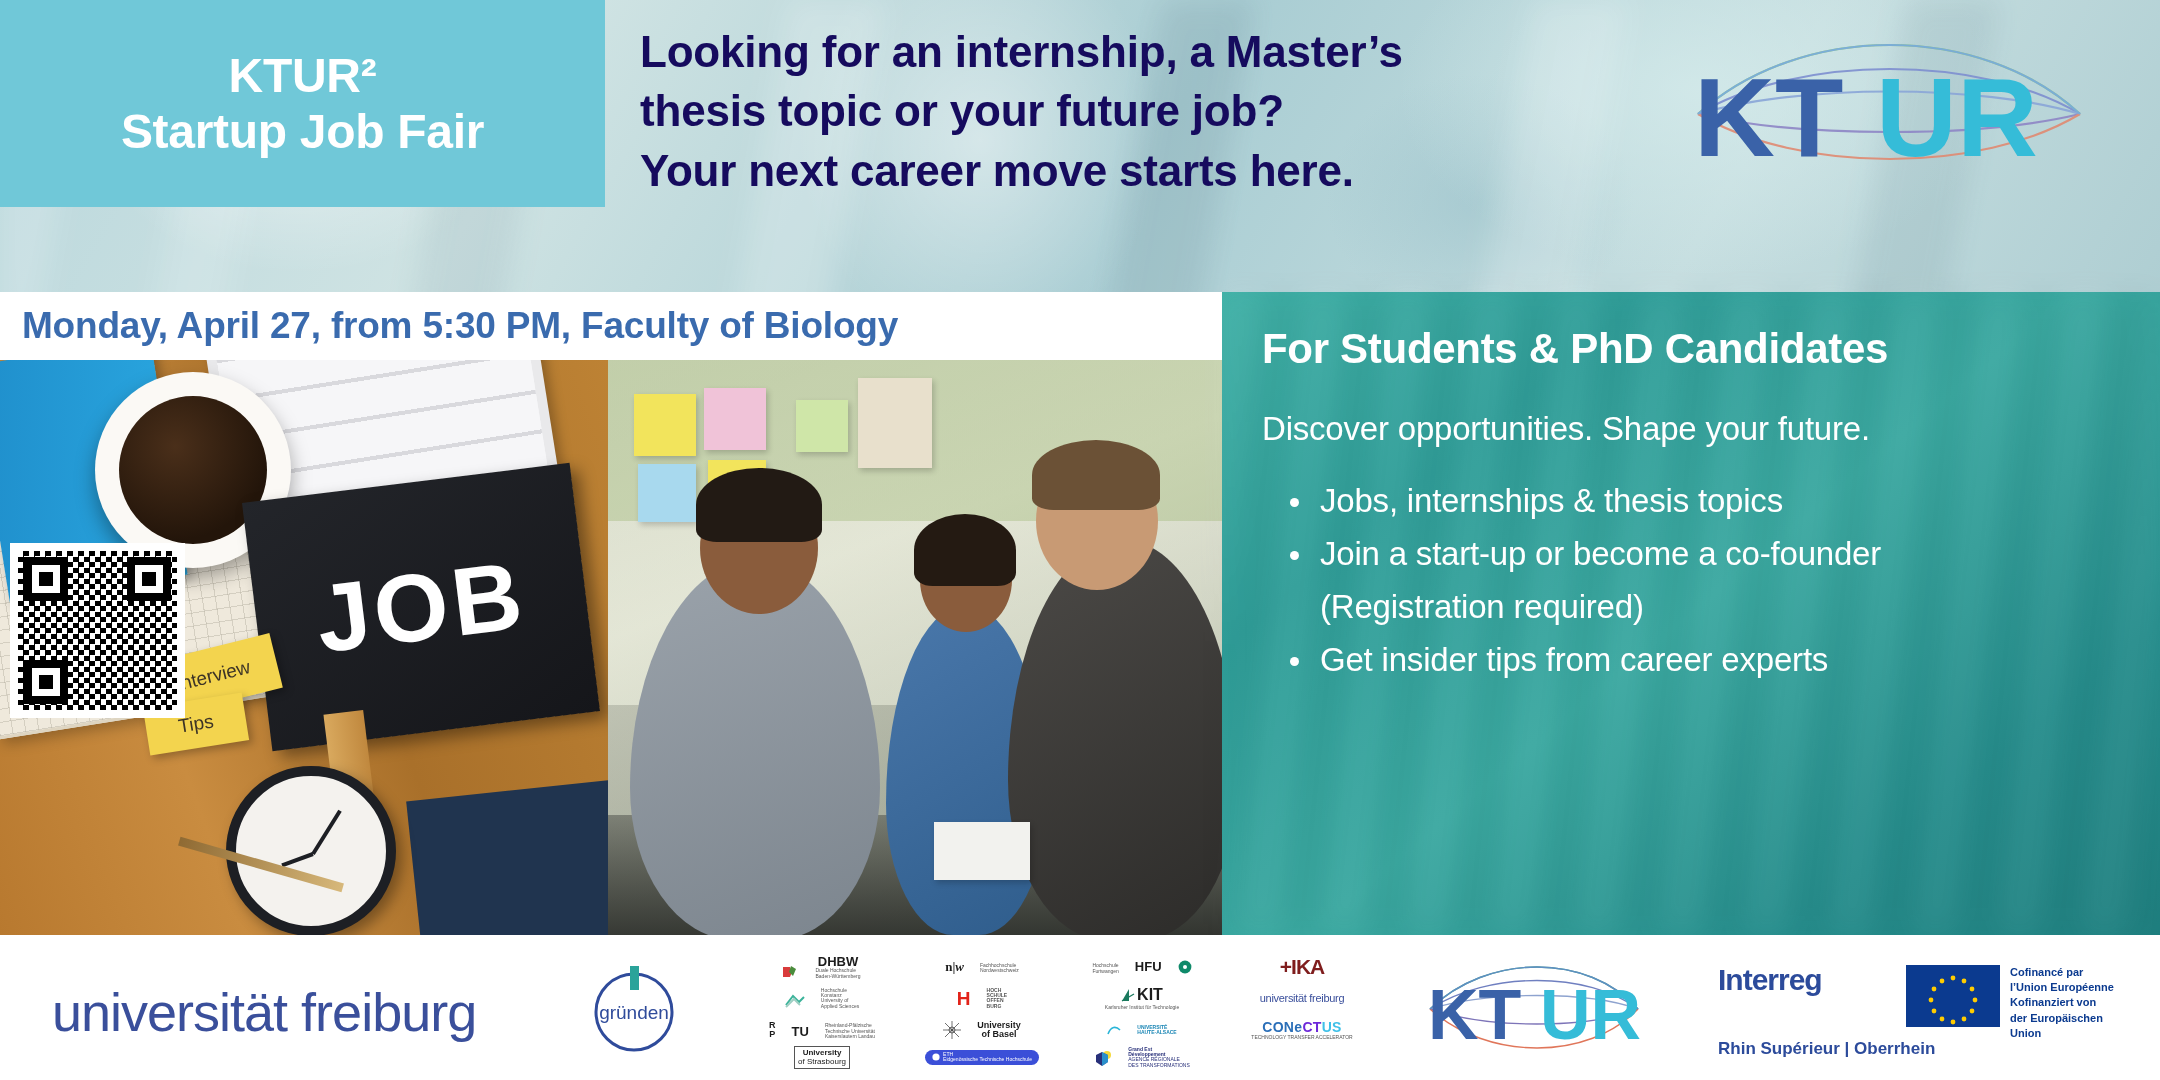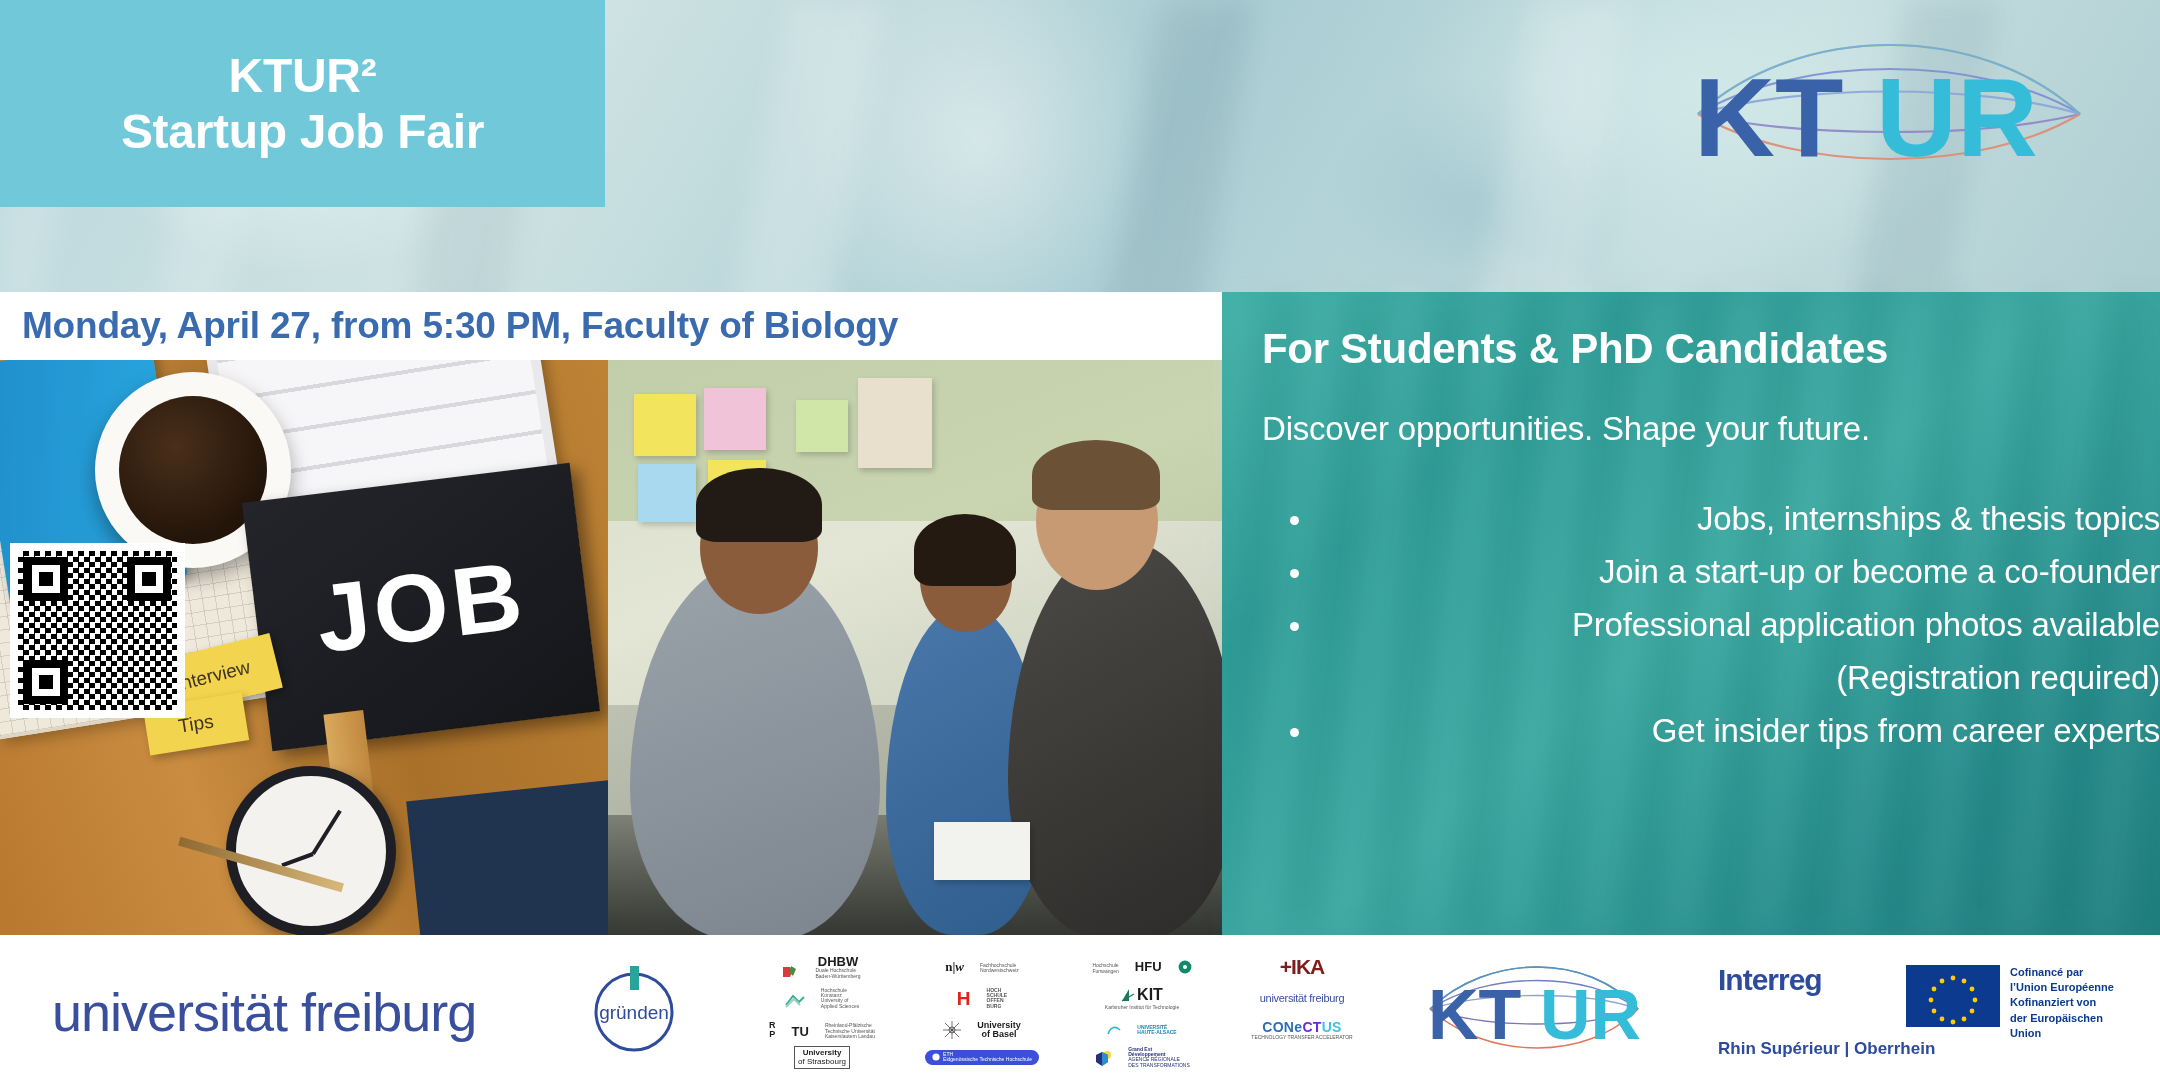--- a/index.html
+++ b/index.html
@@ -157,21 +157,21 @@
     padding:34px 0 0 40px; color:#ffffff;
   }
   .green-panel::before{
     content:""; position:absolute; inset:0;
     background:repeating-linear-gradient(96deg, rgba(255,255,255,.07) 0 38px, rgba(0,0,0,.05) 38px 84px);
     filter:blur(16px); opacity:.8; pointer-events:none;
   }
   .gp-inner{ position:relative; z-index:2; }
   .gp-title{ font-size:42px; font-weight:bold; line-height:1.1; letter-spacing:-.3px; }
   .gp-sub{ font-size:33px; margin-top:38px; letter-spacing:-.2px; }
-  .gp-list{ margin-top:48px; list-style:none;text-align:right; }
+  .gp-list{ margin-top:30px; list-style:none; }
   .gp-list li{
     position:relative; font-size:33px; line-height:1.42; padding-left:58px;
     margin-bottom:6px; letter-spacing:-.2px;
   }
   .gp-list li::before{
     content:""; position:absolute; left:28px; top:20px;
     width:9px; height:9px; border-radius:50%; background:#ffffff;
   }
   .gp-list li.nobullet::before{ display:none; }
 
@@ -209,20 +209,25 @@
 
 <div class="banner">
 
   <div class="bg-photo"></div>
 
   <div class="cyan-panel">
     <div class="ln">KTUR²</div>
     <div class="ln">Startup Job Fair</div>
   </div>
 
+  <div class="headline">
+    <div class="hl">Looking for an internship, a Master’s</div>
+    <div class="hl">thesis topic or your future job?</div>
+    <div class="hl">Your next career move starts here.</div>
+  </div>
 
   <div class="ktur-hero">
     <svg viewBox="0 0 420 160" xmlns="http://www.w3.org/2000/svg">
       <g fill="none" stroke-width="2.2" opacity=".9">
         <path d="M18 86 C 120 -6, 300 -6, 400 86" stroke="#9fd36a"></path>
         <path d="M18 86 C 120 26, 300 26, 400 86" stroke="#7e8fd0"></path>
         <path d="M18 86 C 120 56, 300 56, 400 86" stroke="#8aa6d8"></path>
         <path d="M18 86 C 120 110, 300 110, 400 86" stroke="#8e86c6"></path>
         <path d="M18 86 C 120 146, 300 146, 400 86" stroke="#e08a72"></path>
         <path d="M400 86 C 300 -6, 120 -6, 18 86" stroke="#74a9d6"></path>
@@ -281,21 +286,20 @@
     <div class="note" style="left:326px;top:462px;width:96px;height:58px;background:#f2f2ee;"></div>
   </div>
 
   <div class="green-panel">
     <div class="gp-inner">
       <div class="gp-title">For Students &amp; PhD Candidates</div>
       <div class="gp-sub">Discover opportunities. Shape your future.</div>
       <ul class="gp-list">
         <li>Jobs, internships &amp; thesis topics</li>
         <li>Join a start-up or become a co-founder</li>
-        <li>Professional application photos available</li>
         <li class="nobullet">(Registration required)</li>
         <li>Get insider tips from career experts</li>
       </ul>
     </div>
   </div>
 
   <div class="footer">
 
     <div class="uni-freiburg">universität freiburg</div>
 

